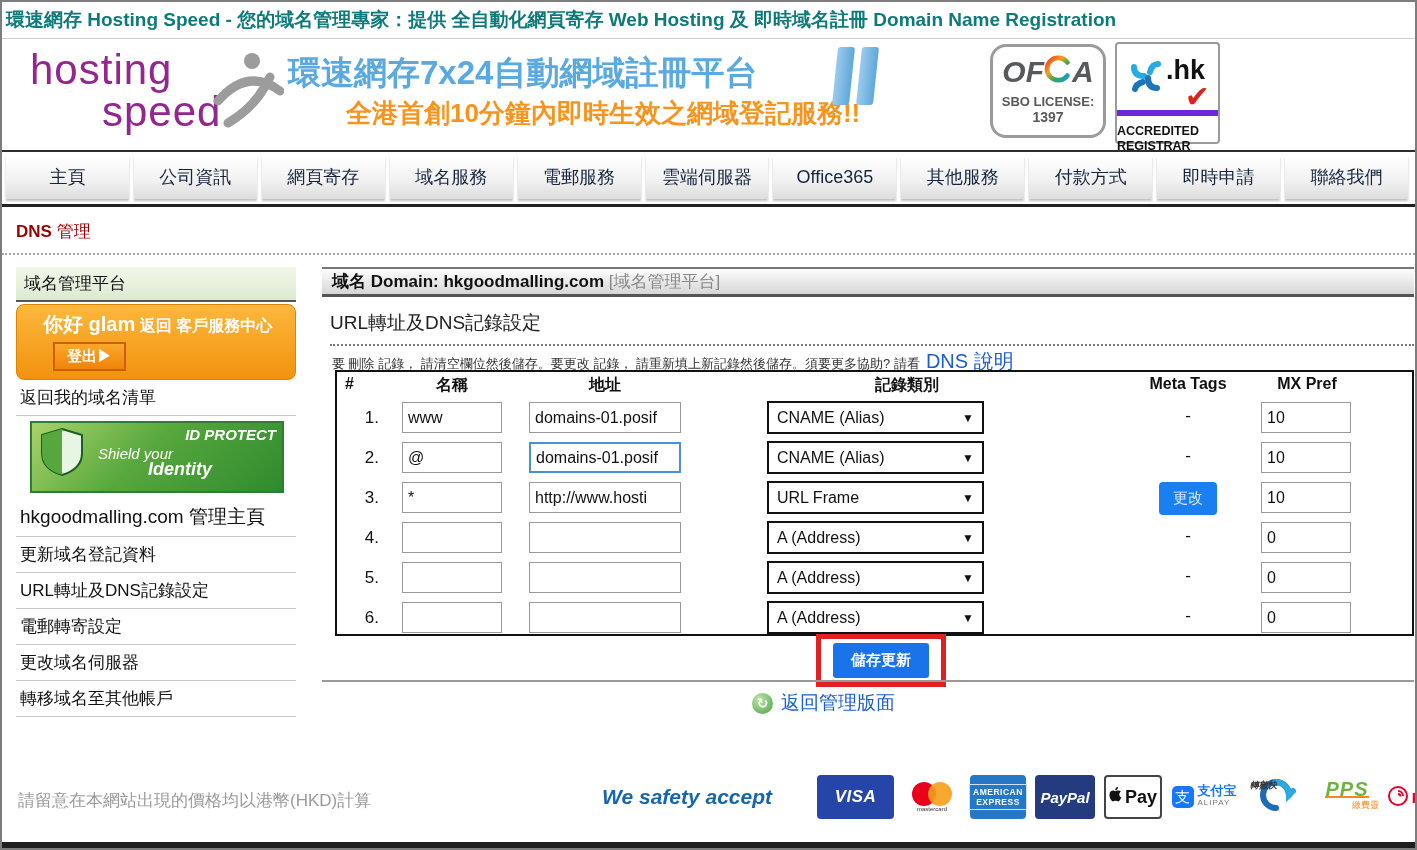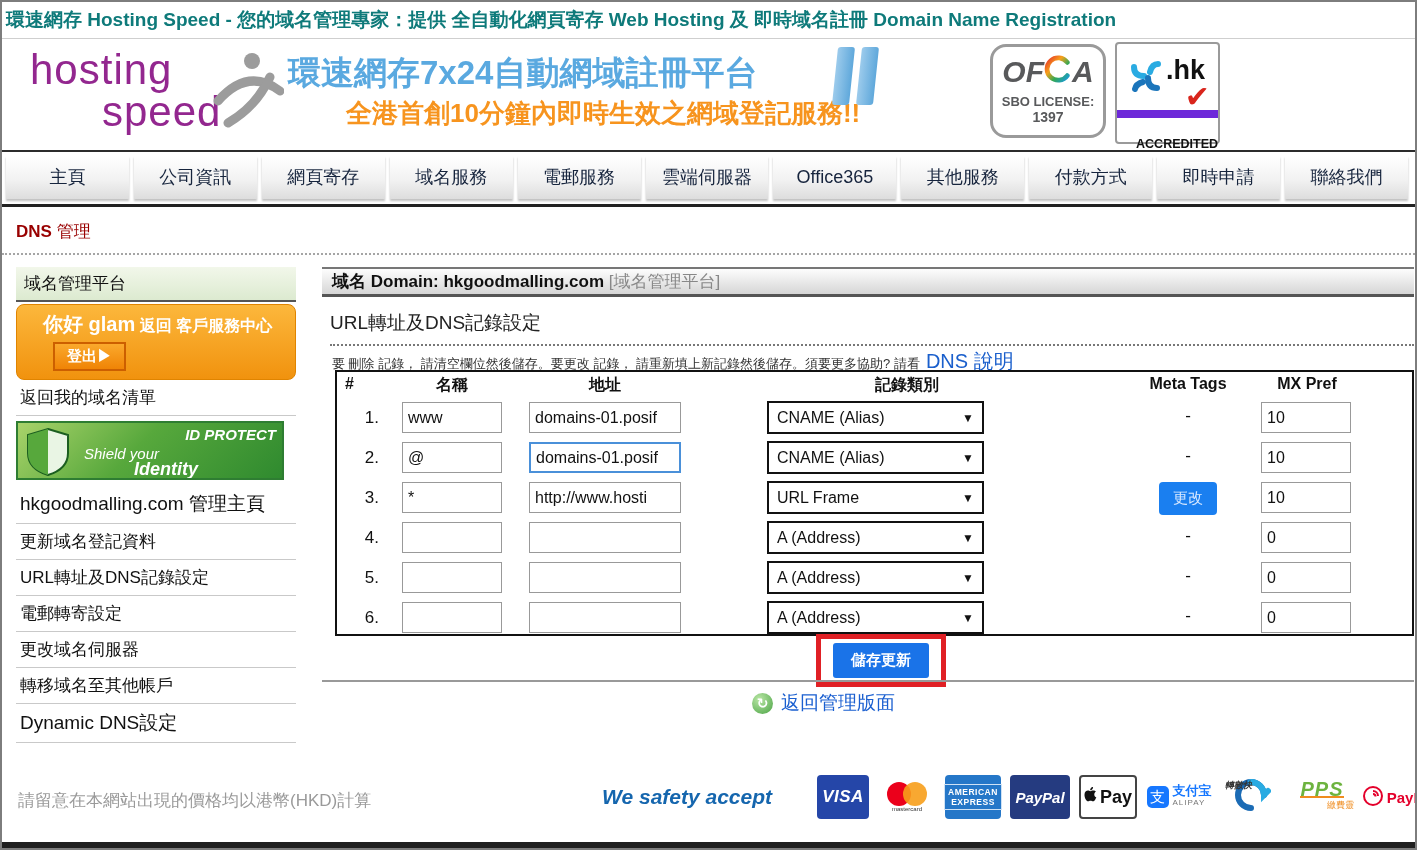--- a/index.html
+++ b/index.html
@@ -28,22 +28,22 @@
   .ofca-row { display:flex; justify-content:center; align-items:center; color:#58595b; font-weight:bold;
               font-style:italic; font-size:30px; line-height:30px; }
   .ofca-sub { color:#58595b; font-weight:bold; font-size:13px; margin-top:6px; }
   .ofca-num { color:#58595b; font-weight:bold; font-size:14px; }
 
   .badge-hk { position:absolute; left:1113px; top:3px; width:105px; height:102px; border:2px solid #9a9a9a;
               border-radius:4px; background:#fff; }
   .hk-top { height:66px; display:flex; align-items:center; justify-content:center; gap:2px; position:relative; }
   .hk-tld { font-size:27px; font-weight:bold; color:#111; margin-top:-14px; }
   .hk-check { color:#d9251c; font-size:30px; font-weight:bold; position:absolute; right:8px; bottom:-4px; }
-  .hk-bottom { border-top:8px solid #6d28d9; text-align:right; font-weight:bold; color:#111;
-               font-size:12.5px; line-height:15px; padding-top:19px; }
+  .hk-bottom { border-top:6px solid #6d28d9; text-align:left; font-weight:bold; color:#111;
+               font-size:12.5px; line-height:15px; padding-top:8px; }
 
   .badge-caring { position:absolute; left:1232px; top:5px; width:180px; height:100px; }
   .caring-15 { position:absolute; left:0; top:0; font-family:"DejaVu Serif",serif; font-style:italic;
                color:#f5a31d; font-size:56px; line-height:56px; font-weight:bold; }
   .caring-years { position:absolute; left:78px; top:22px; color:#f5a31d; font-size:12px; font-weight:bold; }
   .caring-plus { position:absolute; left:112px; top:8px; color:#e8401c; font-size:24px; font-weight:bold; }
   .caring-banner { position:absolute; left:74px; top:36px; width:102px; height:23px; background:#cb2027;
                    color:#fff; font-size:14px; font-weight:bold; line-height:23px; text-align:center;
                    clip-path:polygon(0 0,96% 0,100% 50%,96% 100%,0 100%); }
   .caring-name { position:absolute; left:18px; top:62px; font-size:17px; color:#333; }
@@ -69,21 +69,21 @@
   .side-head { background:linear-gradient(180deg,#f2f7ea,#dcead0); border-bottom:2px solid #555;
                font-size:17px; color:#111; padding:5px 8px; }
   .greet { margin-top:2px; background:linear-gradient(180deg,#fcb73c,#f1920e); border:1px solid #e08400;
            border-radius:8px; padding:6px 8px 8px 8px; color:#fff; }
   .greet .hello { font-size:20px; font-weight:bold; margin-left:18px; }
   .greet .ret { font-size:16px; font-weight:bold; }
   .logout-btn { background:linear-gradient(180deg,#fba92c,#ef8406); border:2px solid #cc5f00; color:#fff;
                 font-size:15px; font-weight:bold; padding:3px 12px; margin-left:28px; margin-top:4px; cursor:pointer; }
   .side-item { border-bottom:1px solid #c9c9c9; font-size:17px; color:#111; padding:6px 4px; cursor:pointer; }
   .side-item.big { font-size:19px; }
-  .idprotect { margin:5px 12px 5px 0; height:59px; border:2px solid #2e7d32; position:relative;
+  .idprotect { margin:5px 12px 5px 14px; height:72px; border:2px solid #2e7d32; position:relative;
                background:linear-gradient(135deg,#a9d36a 0%,#57a83c 45%,#2f8a2f 100%); overflow:hidden; }
   .idp-title { position:absolute; right:6px; top:3px; color:#fff; font-weight:bold; font-style:italic; font-size:15px; }
   .idp-l1 { position:absolute; left:66px; top:22px; color:#fff; font-style:italic; font-size:15px; }
   .idp-l2 { position:absolute; left:116px; top:36px; color:#fff; font-style:italic; font-weight:bold; font-size:18px; }
 
   
   .main { position:absolute; left:320px; top:260px; width:1092px; height:460px; }
   .dom-head { position:absolute; left:0; top:5px; width:1092px; height:30px;
               background:linear-gradient(180deg,#fdfdfd,#d6d6d6); border-top:2px solid #777;
               border-bottom:3px solid #555; line-height:25px; padding-left:10px; font-size:17px; }
@@ -128,21 +128,21 @@
   .back-ico { display:inline-block; width:21px; height:21px; border-radius:50%;
               background:radial-gradient(circle at 35% 30%,#b9e6a5,#4aa344); color:#fff; text-align:center;
               line-height:21px; font-size:14px; font-weight:bold; }
 
   
   .footer { position:absolute; left:0; top:755px; width:100%; height:88px; }
   .notice { position:absolute; left:16px; top:32px; font-size:17px; color:#9a9a9a; }
   .accept { position:absolute; left:600px; top:28px; font-size:21px; font-weight:bold; font-style:italic; color:#1566ae; }
   .pays { position:absolute; left:815px; top:18px; display:flex; gap:9px; align-items:center; }
   .pay { height:44px; border-radius:4px; display:flex; align-items:center; justify-content:center; background:#fff; }
-  .pay-visa { width:52px; background:#2546a8; color:#fff; font-style:italic; font-weight:bold; font-size:17px; letter-spacing:0.5px; }
+  .pay-visa { width:77px; background:#2546a8; color:#fff; font-style:italic; font-weight:bold; font-size:17px; letter-spacing:0.5px; }
   .pay-mc { width:58px; flex-direction:column; }
   .mc-circles { position:relative; width:40px; height:24px; }
   .mc-circles i { position:absolute; width:24px; height:24px; border-radius:50%; display:block; }
   .mc-red { left:0; background:#eb001b; }
   .mc-org { left:16px; background:#f79e1b; opacity:0.9; }
   .mc-label { font-size:6px; color:#333; }
   .pay-amex { width:56px; background:#2577c8; color:#fff; flex-direction:column; font-weight:bold;
               font-size:8.5px; line-height:10px; letter-spacing:0.5px; }
   .amex-in { border:1px solid #cfe2f5; padding:2px 3px; text-align:center; }
   .pay-paypal { width:60px; background:#253b80; color:#fff; font-style:italic; font-weight:bold; font-size:15px; }
@@ -275,21 +275,20 @@
       <span class="idp-title">ID PROTECT</span>
       <span class="idp-l1">Shield your</span>
       <span class="idp-l2">Identity</span>
     </div>
     <div class="side-item big">hkgoodmalling.com 管理主頁</div>
     <div class="side-item">更新域名登記資料</div>
     <div class="side-item">URL轉址及DNS記錄設定</div>
     <div class="side-item">電郵轉寄設定</div>
     <div class="side-item">更改域名伺服器</div>
     <div class="side-item">轉移域名至其他帳戶</div>
-    <div class="side-item big">Dynamic DNS設定</div>
   </div>
 
   <div class="main">
     <div class="dom-head">
       <span class="dom">域名 Domain: hkgoodmalling.com</span>
       <span class="plat"> [域名管理平台]</span>
     </div>
     <div class="sec-title">URL轉址及DNS記錄設定</div>
     <div class="instr">
       <span>要 刪除 記錄， 請清空欄位然後儲存。要更改 記錄， 請重新填上新記錄然後儲存。須要更多協助? 請看</span><a class="dns-help">DNS 說明</a>

